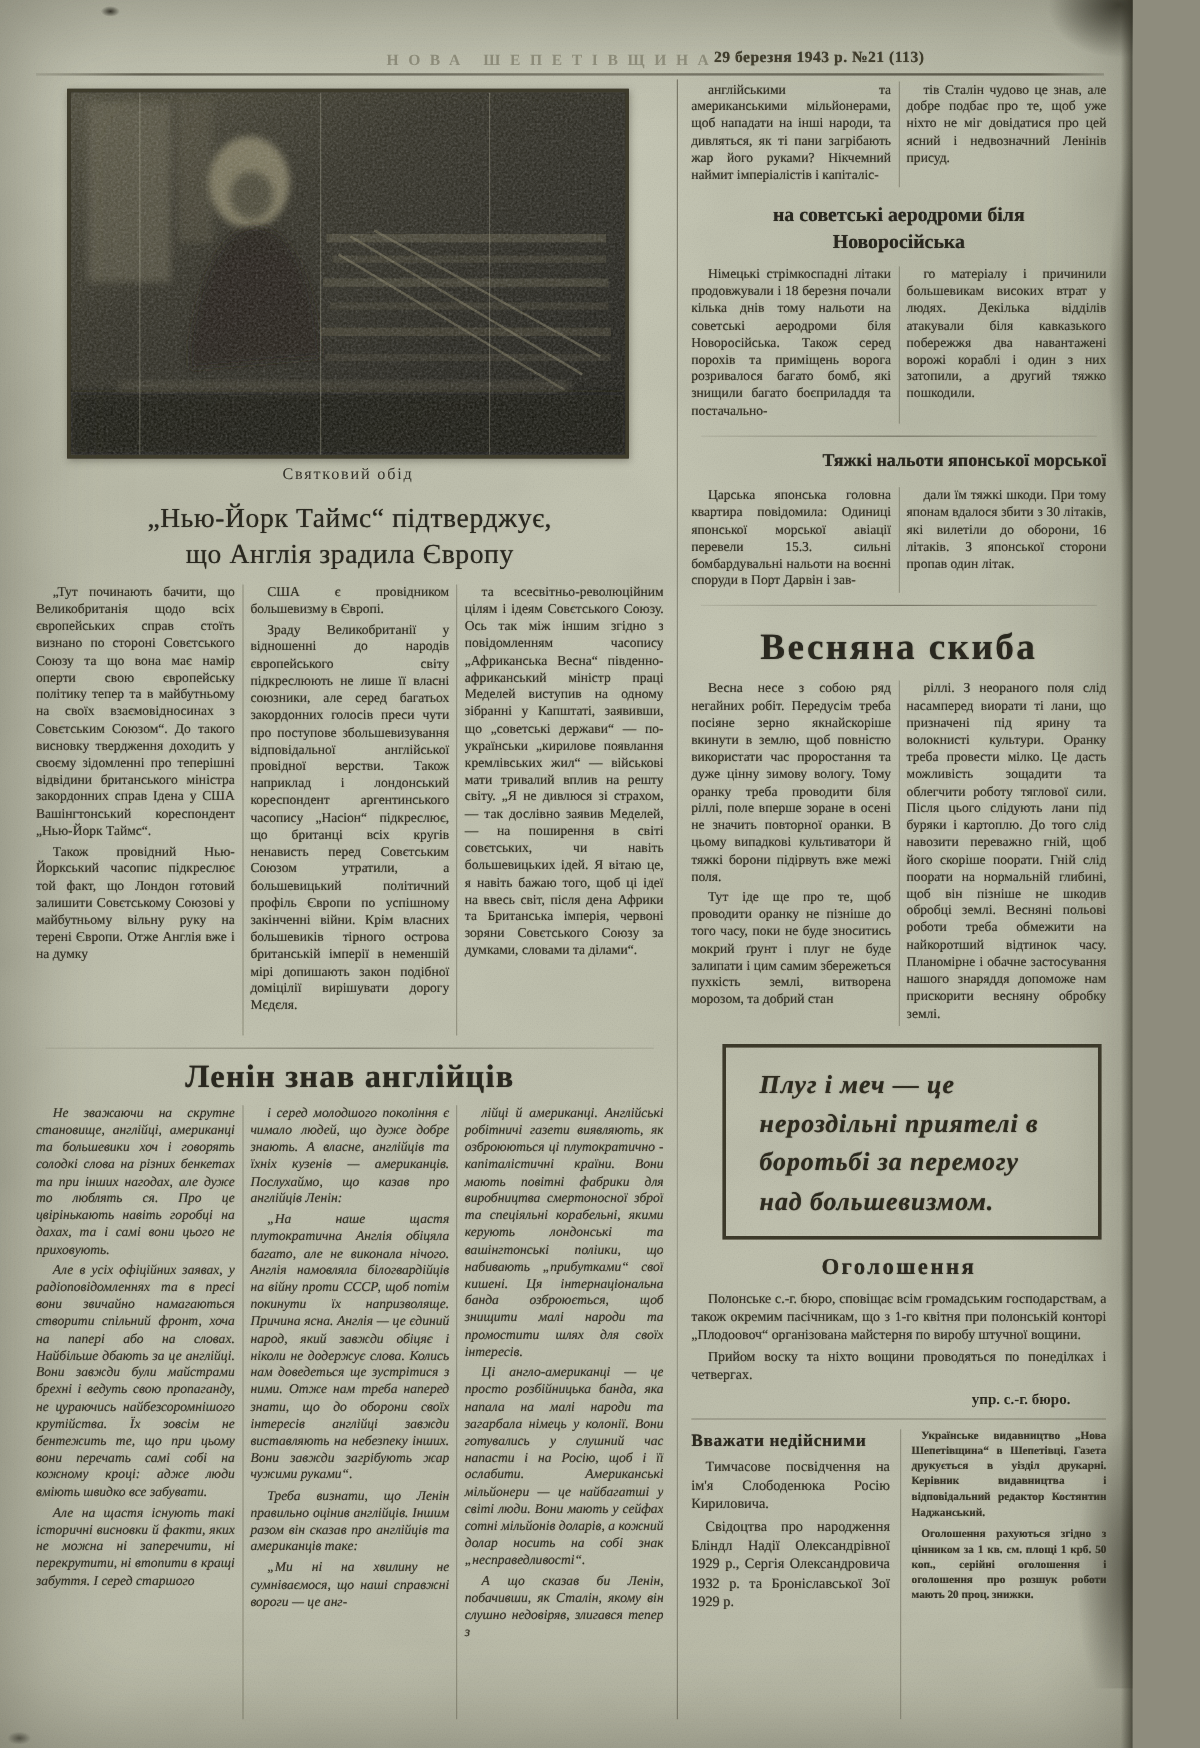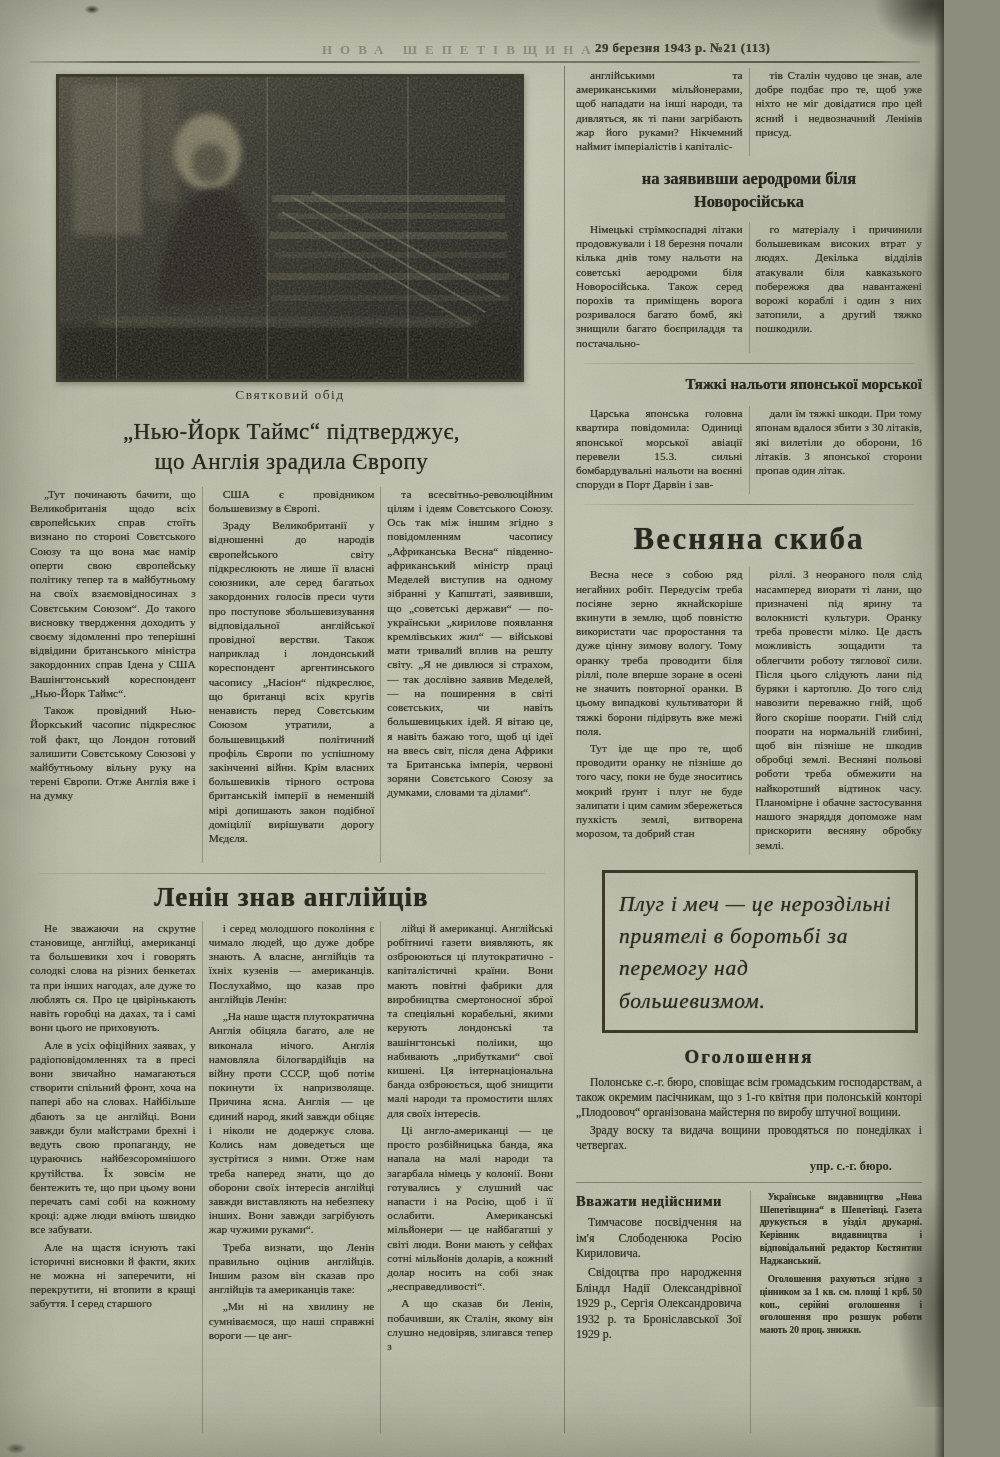--- a/index.html
+++ b/index.html
@@ -38,29 +38,29 @@
   .announce-headline{margin-top:13px;text-align:center;font-size:19px;font-weight:bold;letter-spacing:2px;color:#2e2b20;text-shadow:0 0 .8px rgba(43,41,32,.8);}
   .invalid-headline{font-size:14.5px;font-weight:bold;margin:2px 0 5px;letter-spacing:.5px;color:#2e2b20;text-shadow:0 0 .7px rgba(43,41,32,.8);}
   
   .cols{display:flex;}
   .col{flex:1;text-align:justify;font-size:11.3px;line-height:1.26;color:#393629;padding:0 6px;overflow:hidden;text-shadow:0 0 .7px rgba(52,49,38,.75);}
   .col:first-child{padding-left:0;}
   .col:last-child{padding-right:0;}
   .col + .col{border-left:1px solid rgba(72,68,52,.35);}
   .col p, .announce-body p{margin:0 0 3px;text-indent:14px;overflow-wrap:break-word;}
   .nyt-cols{margin-top:10px;height:376px;}
-  .lenin-cols{margin-top:8px;flex:1;}
+  .lenin-cols{margin-top:8px;flex:1;font-style:italic;}
   .rt-cols{margin-top:2px;}
   .raids-cols{margin-top:9px;}
   .darwin-cols{margin-top:12px;}
   .spring-cols{margin-top:10px;}
   .rule{height:1px;margin:10px 8px 0;background:linear-gradient(90deg,rgba(64,60,46,.1),rgba(64,60,46,.55),rgba(64,60,46,.15));}
   
-  .slogan-box{margin:15px 4px 0 26px;border:3px solid #3e3b2b;padding:15px 14px 13px;
-    font-size:21.5px;font-weight:normal;font-style:italic;line-height:1.5;letter-spacing:.8px;color:#2e2b1f;
+  .slogan-box{margin:15px 4px 0 26px;border:3px solid #3e3b2b;padding:15px 28px 13px;
+    font-size:21.5px;font-weight:bold;font-style:italic;line-height:1.5;letter-spacing:.8px;color:#2e2b1f;
     text-shadow:0 0 1px rgba(46,43,31,.8);}
   .announce-body{margin-top:7px;font-size:11.6px;text-align:justify;line-height:1.3;text-shadow:0 0 .7px rgba(52,49,38,.75);}
   .announce-sig{text-align:right;font-size:12.5px;font-weight:bold;margin:3px 30px 0 0;color:#2e2b20;}
   .bottom-row{display:flex;margin-top:8px;flex:1;border-top:1px solid rgba(64,60,46,.45);padding-top:8px;}
   .invalid{flex:1.02;padding-right:8px;}
   .invalid p{margin:0 0 4px;text-indent:12px;font-size:11.9px;line-height:1.3;text-align:justify;text-shadow:0 0 .7px rgba(52,49,38,.75);}
   .imprint{flex:1;border-left:1px solid rgba(72,68,52,.35);padding-left:9px;font-size:9.4px;font-weight:bold;line-height:1.35;color:#3c392b;}
   .imprint p{margin:0 0 6px;text-indent:8px;text-align:justify;text-shadow:0 0 .6px rgba(60,57,43,.7);}
   
   .edge-right{position:absolute;top:0;right:0;width:10px;height:100%;z-index:30;pointer-events:none;
@@ -194,21 +194,21 @@
       <div class="cols rt-cols">
         <div class="col">
             <p>англійськими та американськими мільйонерами, щоб нападати на інші народи, та дивляться, як ті пани загрібають жар його руками? Нікчемний наймит імперіалістів і капіталіс-</p>
           </div>
         <div class="col">
             <p>тів Сталін чудово це знав, але добре подбає про те, щоб уже ніхто не міг довідатися про цей ясний і недвозначний Ленінів присуд.</p>
           </div>
       </div>
 
       <h3 class="raids-headline" style="margin-bottom:0;">
-          <div>на заявивши аеродроми біля</div>
+          <div>на советські аеродроми біля</div>
           <div>Новоросійська</div>
         </h3>
       <div class="cols raids-cols">
         <div class="col">
             <p>Німецькі стрімкоспадні літаки продовжували і 18 березня почали кілька днів тому нальоти на советські аеродроми біля Новоросійська. Також серед порохів та приміщень ворога розривалося багато бомб, які знищили багато боєприладдя та постачально-</p>
           </div>
         <div class="col">
             <p>го матеріалу і причинили большевикам високих втрат у людях. Декілька відділів атакували біля кавказького побережжя два навантажені ворожі кораблі і один з них затопили, а другий тяжко пошкодили.</p>
           </div>
       </div>
@@ -240,21 +240,21 @@
           </div>
       </div>
 
       <div class="slogan-box">
         <span>Плуг і меч — це нероздільні приятелі в боротьбі за перемогу над большевизмом.</span>
       </div>
 
       <h3 class="announce-headline" style="margin-bottom:0;">Оголошення</h3>
       <div class="announce-body">
           <p>Полонське с.-г. бюро, сповіщає всім громадським господарствам, а також окремим пасічникам, що з 1-го квітня при полонській конторі „Плодоовоч“ організована майстерня по виробу штучної вощини.</p>
-          <p>Зраду воску та видача вощини проводяться по понеділках і четвергах.</p>
+          <p>Прийом воску та ніхто вощини проводяться по понеділках і четвергах.</p>
         </div>
       <div class="announce-sig">упр. с.-г. бюро.</div>
 
       <div class="bottom-row">
         <div class="invalid">
           <div class="invalid-headline">Вважати недійсними</div>
           <div>
               <p>Тимчасове посвідчення на ім'я Слободенюка Росію Кириловича.</p>
               <p>Свідоцтва про народження Бліндл Надії Олександрівної 1929 р., Сергія Олександровича 1932 р. та Броніславської Зої 1929 р.</p>
             </div>

